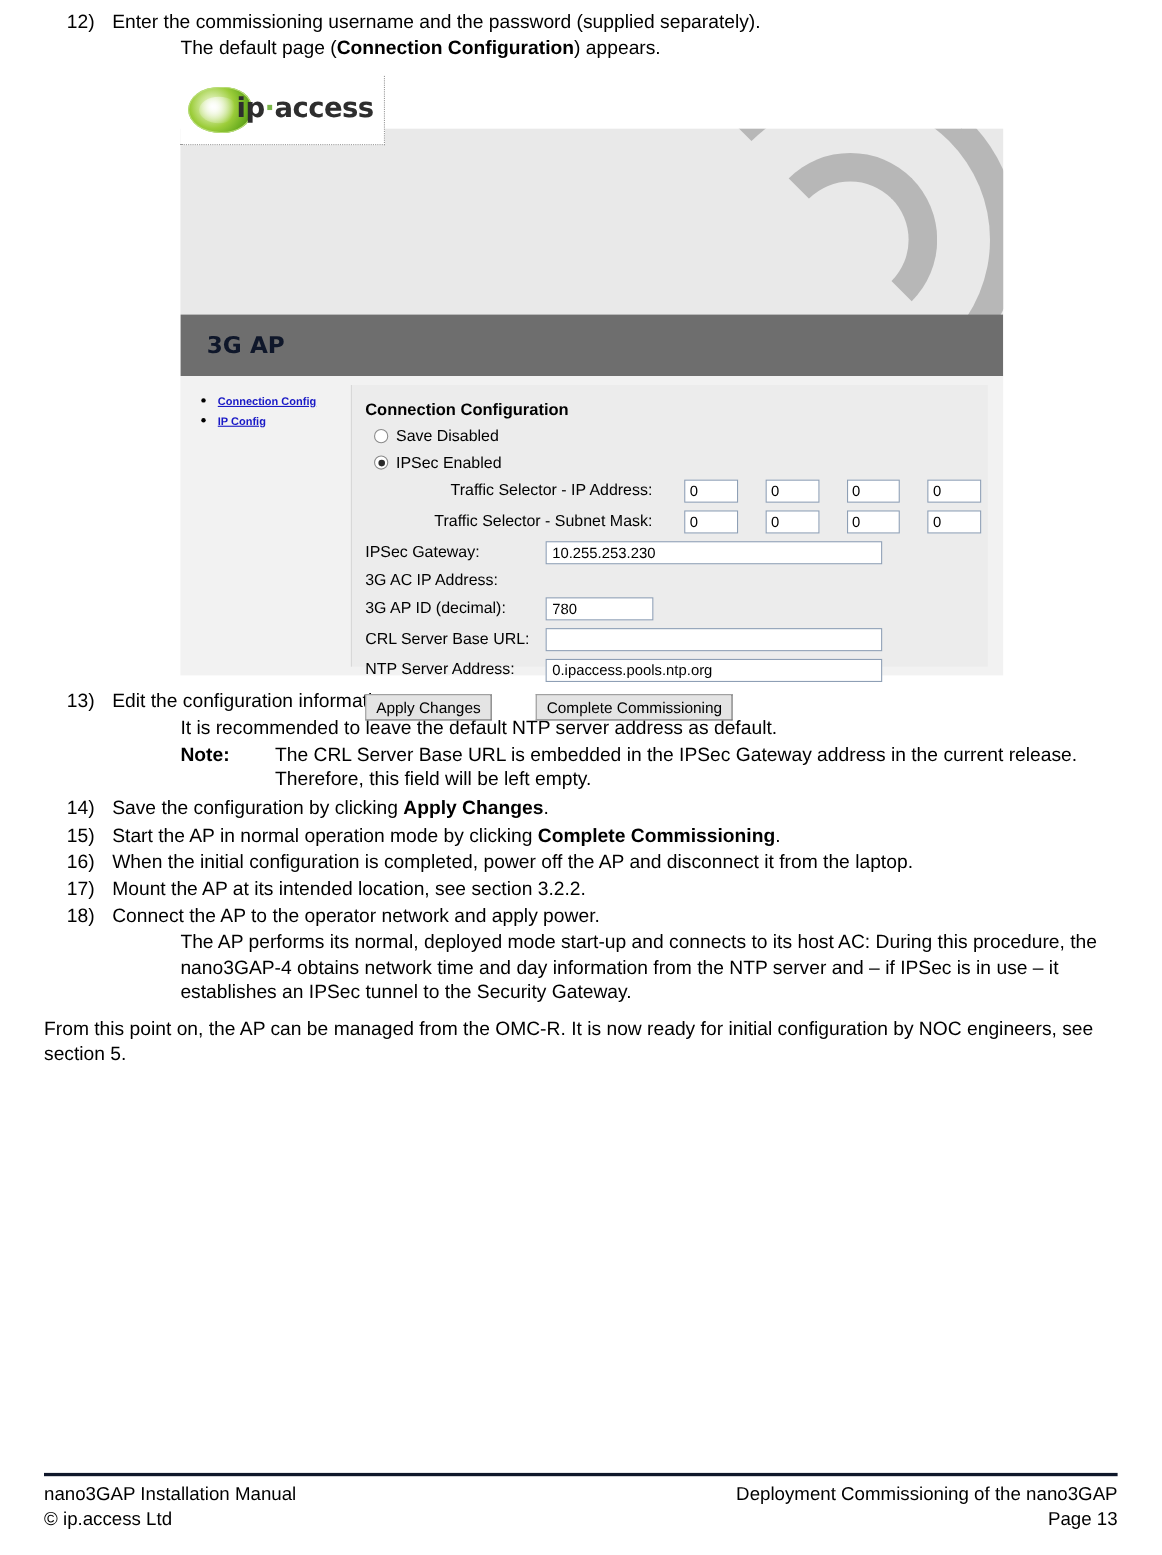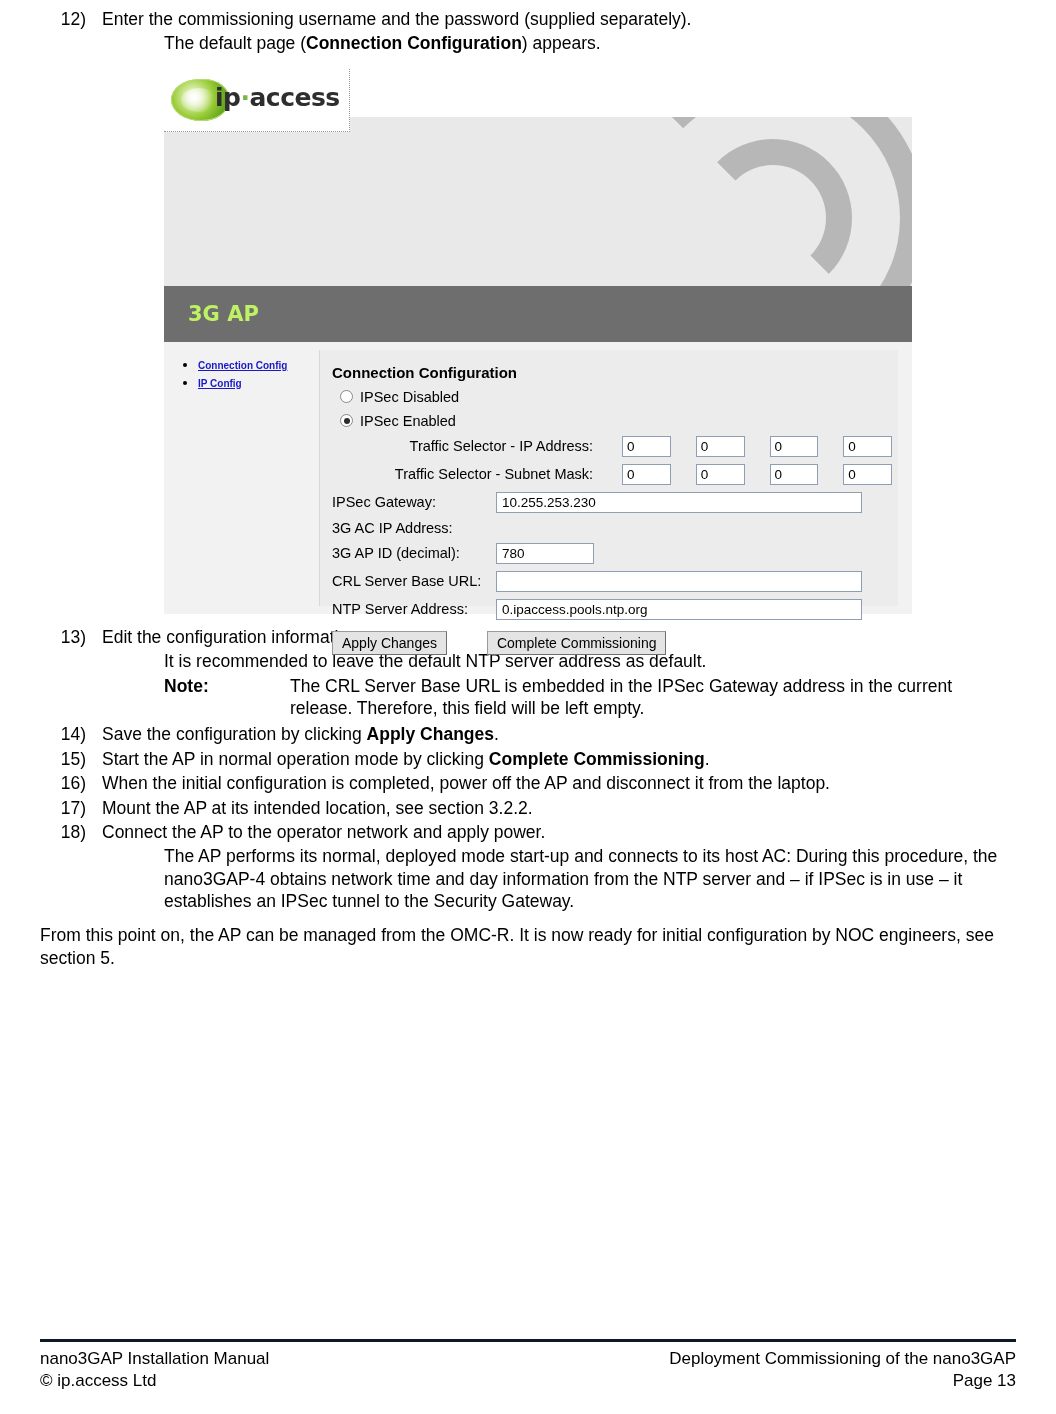--- a/index.html
+++ b/index.html
@@ -44,21 +44,20 @@
     font-size: 17.5px;
     line-height: 1.28;
     margin-bottom: 2px;
   }
   .note {
     margin-left: 124px;
     display: flex;
     font-size: 17.5px;
     line-height: 1.28;
     margin-bottom: 4px;
-    gap: 40px;
   }
   .note .note-label {
     font-weight: bold;
     width: 86px;
     flex: 0 0 86px;
   }
   .note .note-body { flex: 1 1 auto; }
   .para {
     font-size: 17.5px;
     line-height: 1.28;
@@ -151,21 +150,21 @@
     border-bottom-color: transparent;
     border-left-color: transparent;
   }
   .fig-titlebar {
     position: absolute;
     left: 0px;
     top: 169px;
     width: 748px;
     height: 56px;
     background: #6e6e6e;
-    color: #bef264;
+    color: #0f172a;
     font-family: "DejaVu Sans", sans-serif;
     font-weight: bold;
     font-size: 21px;
     display: flex;
     align-items: center;
     padding-left: 24px;
     box-sizing: border-box;
   }
   .fig-content {
     position: absolute;
@@ -275,21 +274,21 @@
   .finput {
     height: 21px;
     border: 1px solid #8e9fb5;
     background: #fff;
     font-size: 13.5px;
     box-sizing: border-box;
     padding: 1px 5px;
     line-height: 17px;
     color: #000;
   }
-  .w-long { width: 366px; }
+  .w-long { width: 306px; }
   .w-short { width: 98px; }
   .btnrow {
     display: flex;
     margin-top: 11px;
     padding-left: 12px;
   }
   .gbtn {
     background: #e4e4e4;
     border: 1px solid #9a9a9a;
     border-right-color: #6f6f6f;
@@ -365,21 +364,21 @@
               <a href="#">IP Config</a>
             </li>
           </ul>
         </div>
 
         <div class="fig-panel">
           <div class="panel-title">Connection Configuration</div>
 
           <div class="radio-row">
             <span class="radio"></span>
-            <span>IPSec Disabled</span>
+            <span>Save Disabled</span>
           </div>
           <div class="radio-row">
             <span class="radio on"></span>
             <span>IPSec Enabled</span>
           </div>
 
           <div class="selrow">
             <span class="lab">Traffic Selector - IP Address:</span>
             <span class="octet">0</span>
             <span class="octet">0</span>

